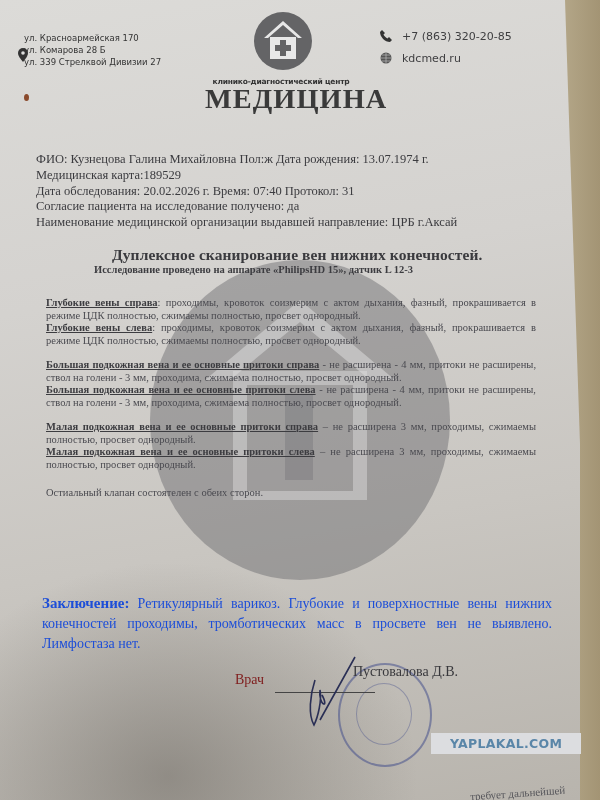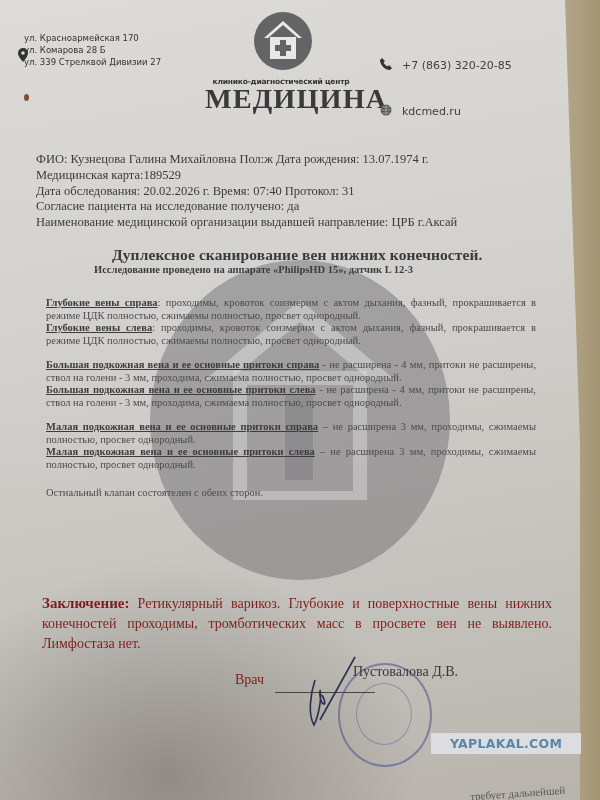--- a/index.html
+++ b/index.html
@@ -16,31 +16,31 @@
   .wm-circle{position:absolute;left:150px;top:260px;width:300px;height:320px;border-radius:50%;
     background:rgba(95,95,100,.42);}
   .wm-house{position:absolute;left:205px;top:300px;width:190px;height:200px;}
   .header-left{position:absolute;left:14px;top:32px;font-family:"DejaVu Sans",sans-serif;font-size:8.5px;line-height:12px;color:#333;}
   .header-left .pin{position:absolute;left:4px;top:16px;}
   .header-left .lines{margin-left:10px;}
   .logo{position:absolute;left:254px;top:12px;width:58px;height:58px;border-radius:50%;background:#646466;}
   .clinic-sub{position:absolute;left:207px;top:77px;width:148px;text-align:center;font-family:"DejaVu Sans",sans-serif;font-size:7.5px;font-weight:bold;color:#333;letter-spacing:-.2px;}
   .clinic-name{position:absolute;left:205px;top:84px;font-family:"Liberation Serif",serif;font-size:27px;font-weight:bold;color:#3a3a3a;letter-spacing:1px;transform:scaleX(1.05);transform-origin:left;}
   .header-right{position:absolute;left:380px;top:30px;font-family:"DejaVu Sans",sans-serif;font-size:11px;color:#3e3e40;}
-  .header-right .row{display:flex;align-index:center;align-items:center;height:22px;margin-top:24px;}
+  .header-right .row{display:flex;align-index:center;height:22px;}
   .header-right .ico{width:22px;display:inline-block;}
   .patient{position:absolute;left:36px;top:152px;font-size:12.5px;line-height:15.8px;color:#3b3b3f;}
   .title{position:absolute;left:112px;top:246px;font-size:15.5px;font-weight:bold;color:#3a3a3e;letter-spacing:.1px;}
   .subtitle{position:absolute;left:94px;top:264px;font-size:10.5px;font-weight:bold;color:#3c3c40;}
   .body{position:absolute;left:46px;top:297px;width:490px;font-size:10.5px;line-height:12.5px;color:#4a4a50;text-align:justify;}
   .body p{margin:0;}
   .body .h{font-weight:bold;text-decoration:underline;color:#3c3c40;}
   .gap{height:12px;}
   .gap2{height:16px;}
-  .concl{position:absolute;left:42px;top:593px;width:510px;font-size:14px;line-height:20px;color:#7f1d1d;text-align:justify;}
+  .concl{position:absolute;left:42px;top:593px;width:510px;font-size:14px;line-height:20px;color:#1d4ed8;text-align:justify;}
   .concl b{font-size:15px;}
   .sign{position:absolute;left:235px;top:672px;font-size:14px;color:#7f1d1d;}
   .sign-line{position:absolute;left:275px;top:692px;width:100px;border-top:1px solid #444;}
   .doctor{position:absolute;left:353px;top:664px;font-size:14px;color:#38383c;}
   .stamp{position:absolute;left:338px;top:663px;width:90px;height:100px;border-radius:50%;border:2px solid rgba(70,80,140,.55);}
   .stamp-inner{position:absolute;left:356px;top:683px;width:54px;height:60px;border-radius:50%;border:1px solid rgba(70,80,140,.4);}
   .yap{position:absolute;left:431px;top:733px;width:150px;height:21px;background:#dcdde0;
     font-family:"DejaVu Sans",sans-serif;font-weight:bold;font-size:12.5px;color:#5a86a8;text-align:center;line-height:21px;letter-spacing:.3px;}
   .tail{position:absolute;left:470px;top:787px;font-size:11px;color:#55555a;transform:rotate(-4deg);}
   .stain{position:absolute;left:24px;top:94px;width:5px;height:7px;border-radius:50%;background:#8a4a2c;}

